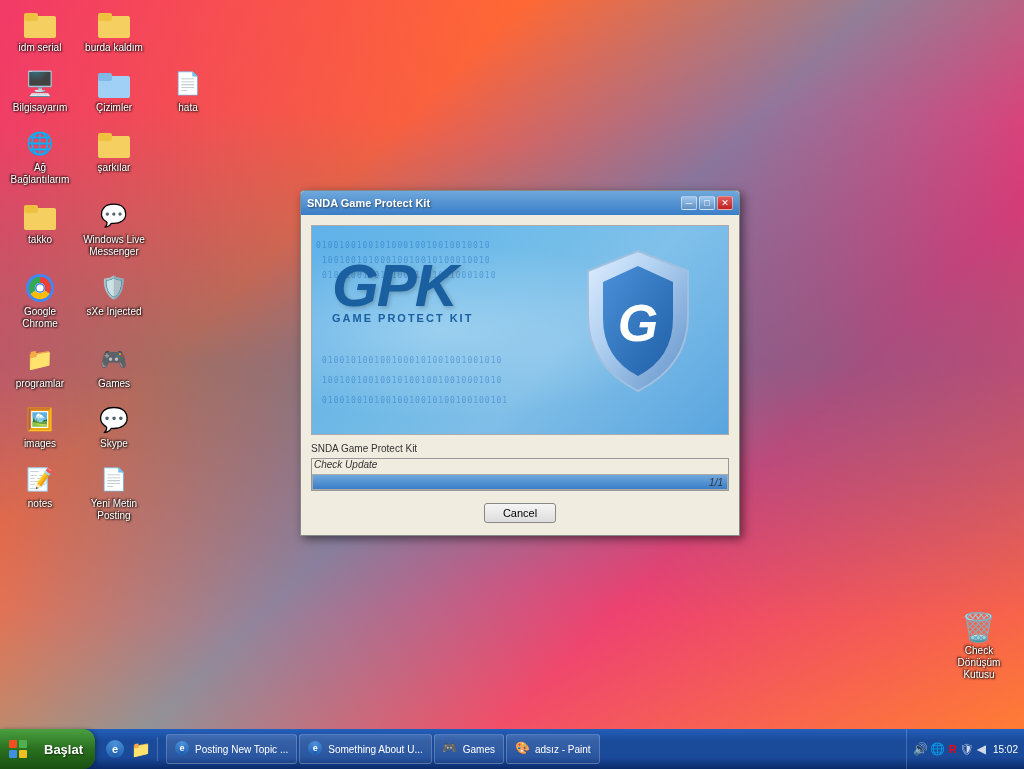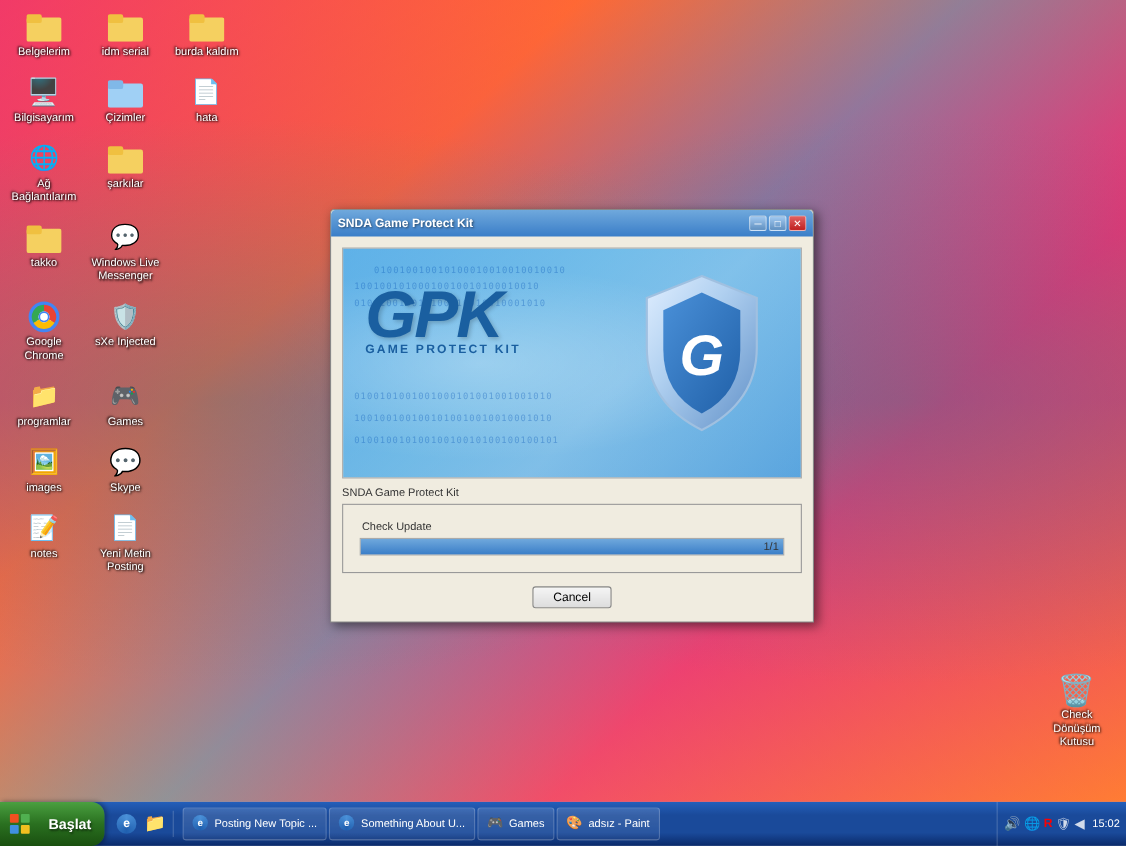--- a/index.html
+++ b/index.html
@@ -198,22 +198,23 @@
     
     #snda-label {
       font-size: 10px;
       color: #333;
       margin-bottom: 4px;
     }
 
     
     #check-update-group {
       border: 1px solid #999;
-      padding: 15px;
+      padding: 0;
       margin-bottom: 8px;
+      font-style: italic;
     }
 
     #check-update-legend {
       font-size: 10px;
       color: #333;
       margin-bottom: 4px;
       padding-left: 2px;
     }
 
     #progress-bar-container {
@@ -392,29 +393,20 @@
   <div id="desktop-icons">
 
     <div style="display:flex; gap:4px; margin-bottom:4px;">
       <div class="desktop-icon">
         <div class="icon-img">
           <svg width="32" height="28" viewBox="0 0 32 28">
             <rect x="0" y="6" width="32" height="22" rx="2" fill="#f5d060"></rect>
             <rect x="0" y="3" width="14" height="8" rx="2" fill="#f0c040"></rect>
           </svg>
         </div>
-        <span class="icon-label">Belgelerim</span>
-      </div>
-      <div class="desktop-icon">
-        <div class="icon-img">
-          <svg width="32" height="28" viewBox="0 0 32 28">
-            <rect x="0" y="6" width="32" height="22" rx="2" fill="#f5d060"></rect>
-            <rect x="0" y="3" width="14" height="8" rx="2" fill="#f0c040"></rect>
-          </svg>
-        </div>
         <span class="icon-label">idm serial</span>
       </div>
       <div class="desktop-icon">
         <div class="icon-img">
           <svg width="32" height="28" viewBox="0 0 32 28">
             <rect x="0" y="6" width="32" height="22" rx="2" fill="#f5d060"></rect>
             <rect x="0" y="3" width="14" height="8" rx="2" fill="#f0c040"></rect>
           </svg>
         </div>
         <span class="icon-label">burda kaldım</span>
@@ -541,21 +533,21 @@
       <span id="dialog-title-text">SNDA Game Protect Kit</span>
       <div class="title-btn">─</div>
       <div class="title-btn">□</div>
       <div class="title-btn" style="background:linear-gradient(to bottom,#e06060,#c02020);">✕</div>
     </div>
 
     <div id="dialog-content">
 
       <div id="gpk-banner">
 
-        <div class="binary-text" style="top:15px; left:28px; font-size:8px; color:rgba(0,80,180,0.35);">010010010010100010010010010010</div>
+        <div class="binary-text" style="top:15px; left:4px; font-size:8px; color:rgba(0,80,180,0.35);">010010010010100010010010010010</div>
         <div class="binary-text" style="top:30px; left:10px; font-size:8px; color:rgba(0,80,180,0.35);">10010010100010010010100010010</div>
         <div class="binary-text" style="top:45px; left:10px; font-size:8px; color:rgba(0,80,180,0.35);">010010010010100010010010001010</div>
         <div class="binary-text" style="top:130px; left:10px; font-size:8px; color:rgba(0,80,180,0.35);">0100101001001000101001001001010</div>
         <div class="binary-text" style="top:150px; left:10px; font-size:8px; color:rgba(0,80,180,0.35);">1001001001001010010010010001010</div>
         <div class="binary-text" style="top:170px; left:10px; font-size:8px; color:rgba(0,80,180,0.35);">01001001010010010010100100100101</div>
 
         <div id="gpk-logo">
           <div id="gpk-letters">GPK</div>
           <div id="gpk-subtitle">GAME PROTECT KIT</div>
         </div>

